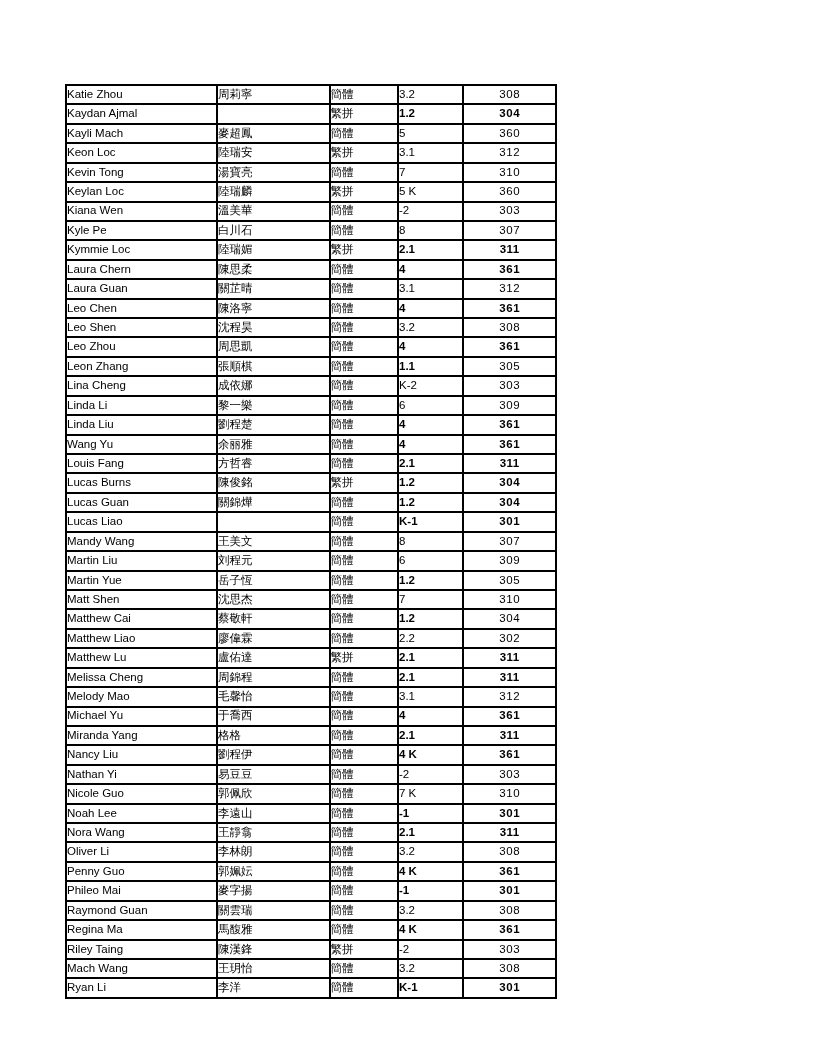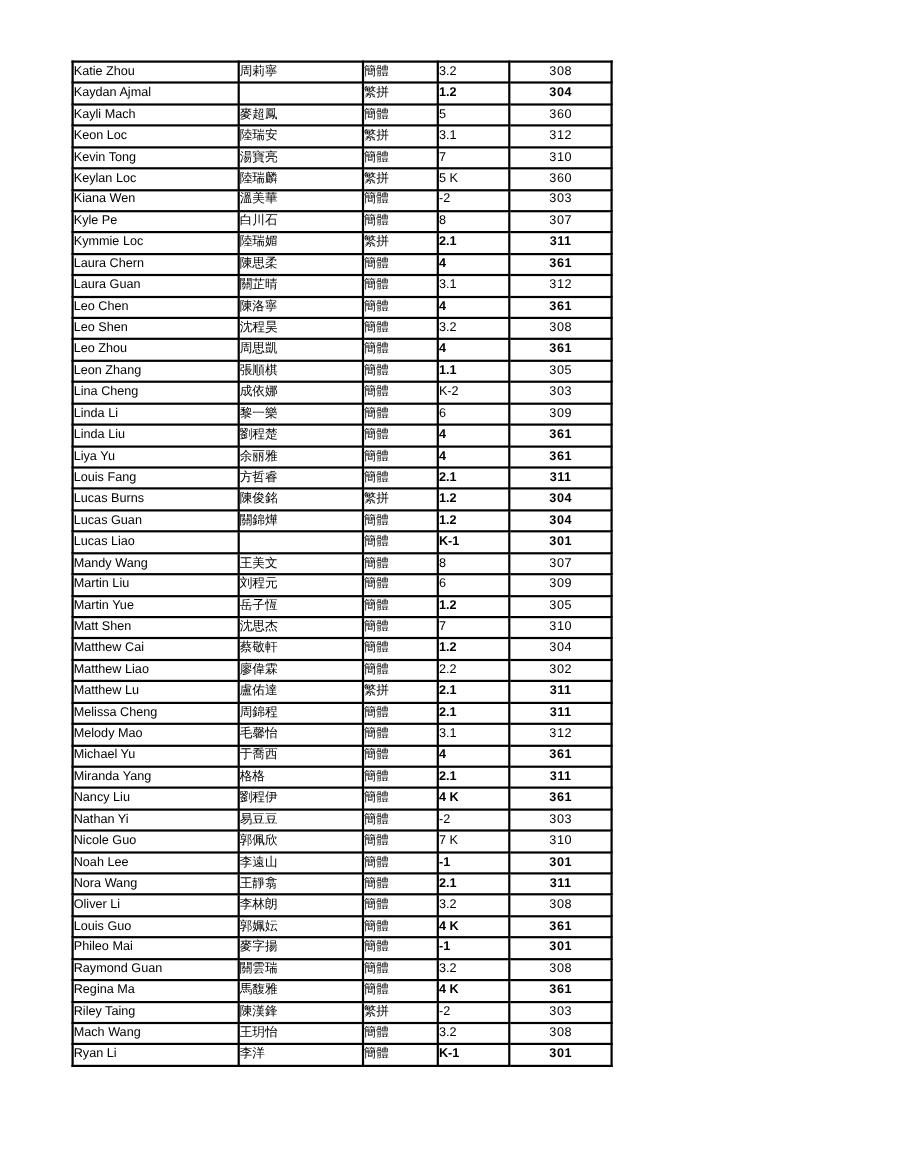--- a/index.html
+++ b/index.html
@@ -10,21 +10,21 @@
   body {
     position: relative;
     width: 816px;
     height: 1056px;
     font-family: "Liberation Sans", sans-serif;
     color: #000000;
   }
   .sheet {
     position: absolute;
     left: 65px;
-    top: 55px;
+    top: 84px;
   }
   table.roster {
     border-collapse: collapse;
     table-layout: fixed;
     width: 492px;
   }
   table.roster tr {
     height: 19.43px;
   }
   table.roster td {
@@ -187,21 +187,21 @@
 
   <tr>
     <td class="c-name">Linda Liu</td>
     <td class="c-cn">劉程楚</td>
     <td class="c-script">簡體</td>
     <td class="c-grade bold">4</td>
     <td class="c-room bold">361</td>
   </tr>
 
   <tr>
-    <td class="c-name">Liya Yu</td>
+    <td class="c-name">Wang Yu</td>
     <td class="c-cn">余丽雅</td>
     <td class="c-script">簡體</td>
     <td class="c-grade bold">4</td>
     <td class="c-room bold">361</td>
   </tr>
 
   <tr>
     <td class="c-name">Louis Fang</td>
     <td class="c-cn">方哲睿</td>
     <td class="c-script">簡體</td>
@@ -363,21 +363,21 @@
 
   <tr>
     <td class="c-name">Oliver Li</td>
     <td class="c-cn">李林朗</td>
     <td class="c-script">簡體</td>
     <td class="c-grade">3.2</td>
     <td class="c-room">308</td>
   </tr>
 
   <tr>
-    <td class="c-name">Louis Guo</td>
+    <td class="c-name">Penny Guo</td>
     <td class="c-cn">郭姵妘</td>
     <td class="c-script">簡體</td>
     <td class="c-grade bold">4 K</td>
     <td class="c-room bold">361</td>
   </tr>
 
   <tr>
     <td class="c-name">Phileo Mai</td>
     <td class="c-cn">麥字揚</td>
     <td class="c-script">簡體</td>

